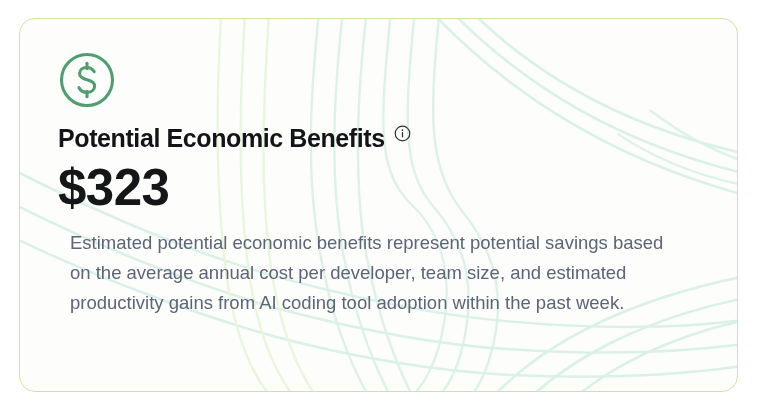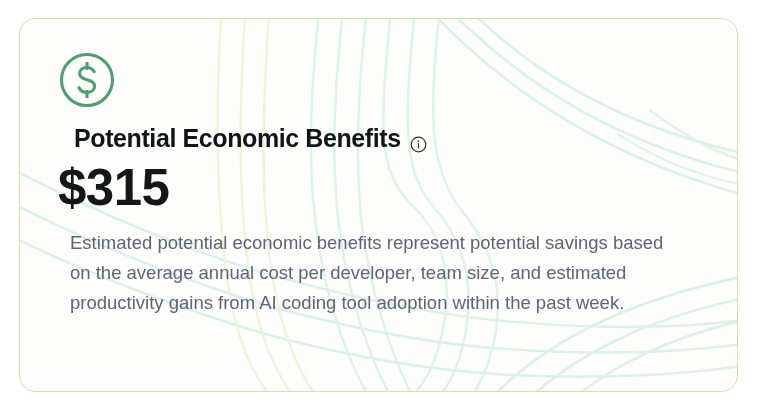--- a/index.html
+++ b/index.html
@@ -55,23 +55,23 @@
 
   .money-icon {
     display: block;
     width: 58px;
     height: 58px;
     margin-bottom: 16px;
   }
 
   .title-row {
     display: flex;
-    align-items: flex-end;
+    align-items: flex-start;
     gap: 9px;
-    margin: 0 0 6px 16px;
+    margin: 0 0 6px 0;
   }
 
   .card-title {
     font-size: 25px;
     font-weight: 700;
     letter-spacing: -0.4px;
     color: #121417;
     line-height: 1.1;
     white-space: nowrap;
   }
@@ -153,19 +153,19 @@
 
       <div class="title-row">
         <span class="card-title">Potential Economic Benefits</span>
         <svg class="info-icon" viewBox="0 0 17 17" xmlns="http://www.w3.org/2000/svg">
           <circle cx="8.5" cy="8.5" r="7.3" fill="none" stroke="#2f3338" stroke-width="1.2"></circle>
           <circle cx="8.5" cy="5.1" r="0.95" fill="#2f3338"></circle>
           <rect x="7.85" y="7.1" width="1.3" height="5.3" rx="0.62" fill="#2f3338"></rect>
         </svg>
       </div>
 
-      <div class="metric-value">$315</div>
+      <div class="metric-value">$323</div>
 
       <p class="metric-description">Estimated potential economic benefits represent potential savings based on the average annual cost per developer, team size, and estimated productivity gains from AI coding tool adoption within the past week.</p>
 
     </div>
   </div>
 </div>
 
 </body></html>

